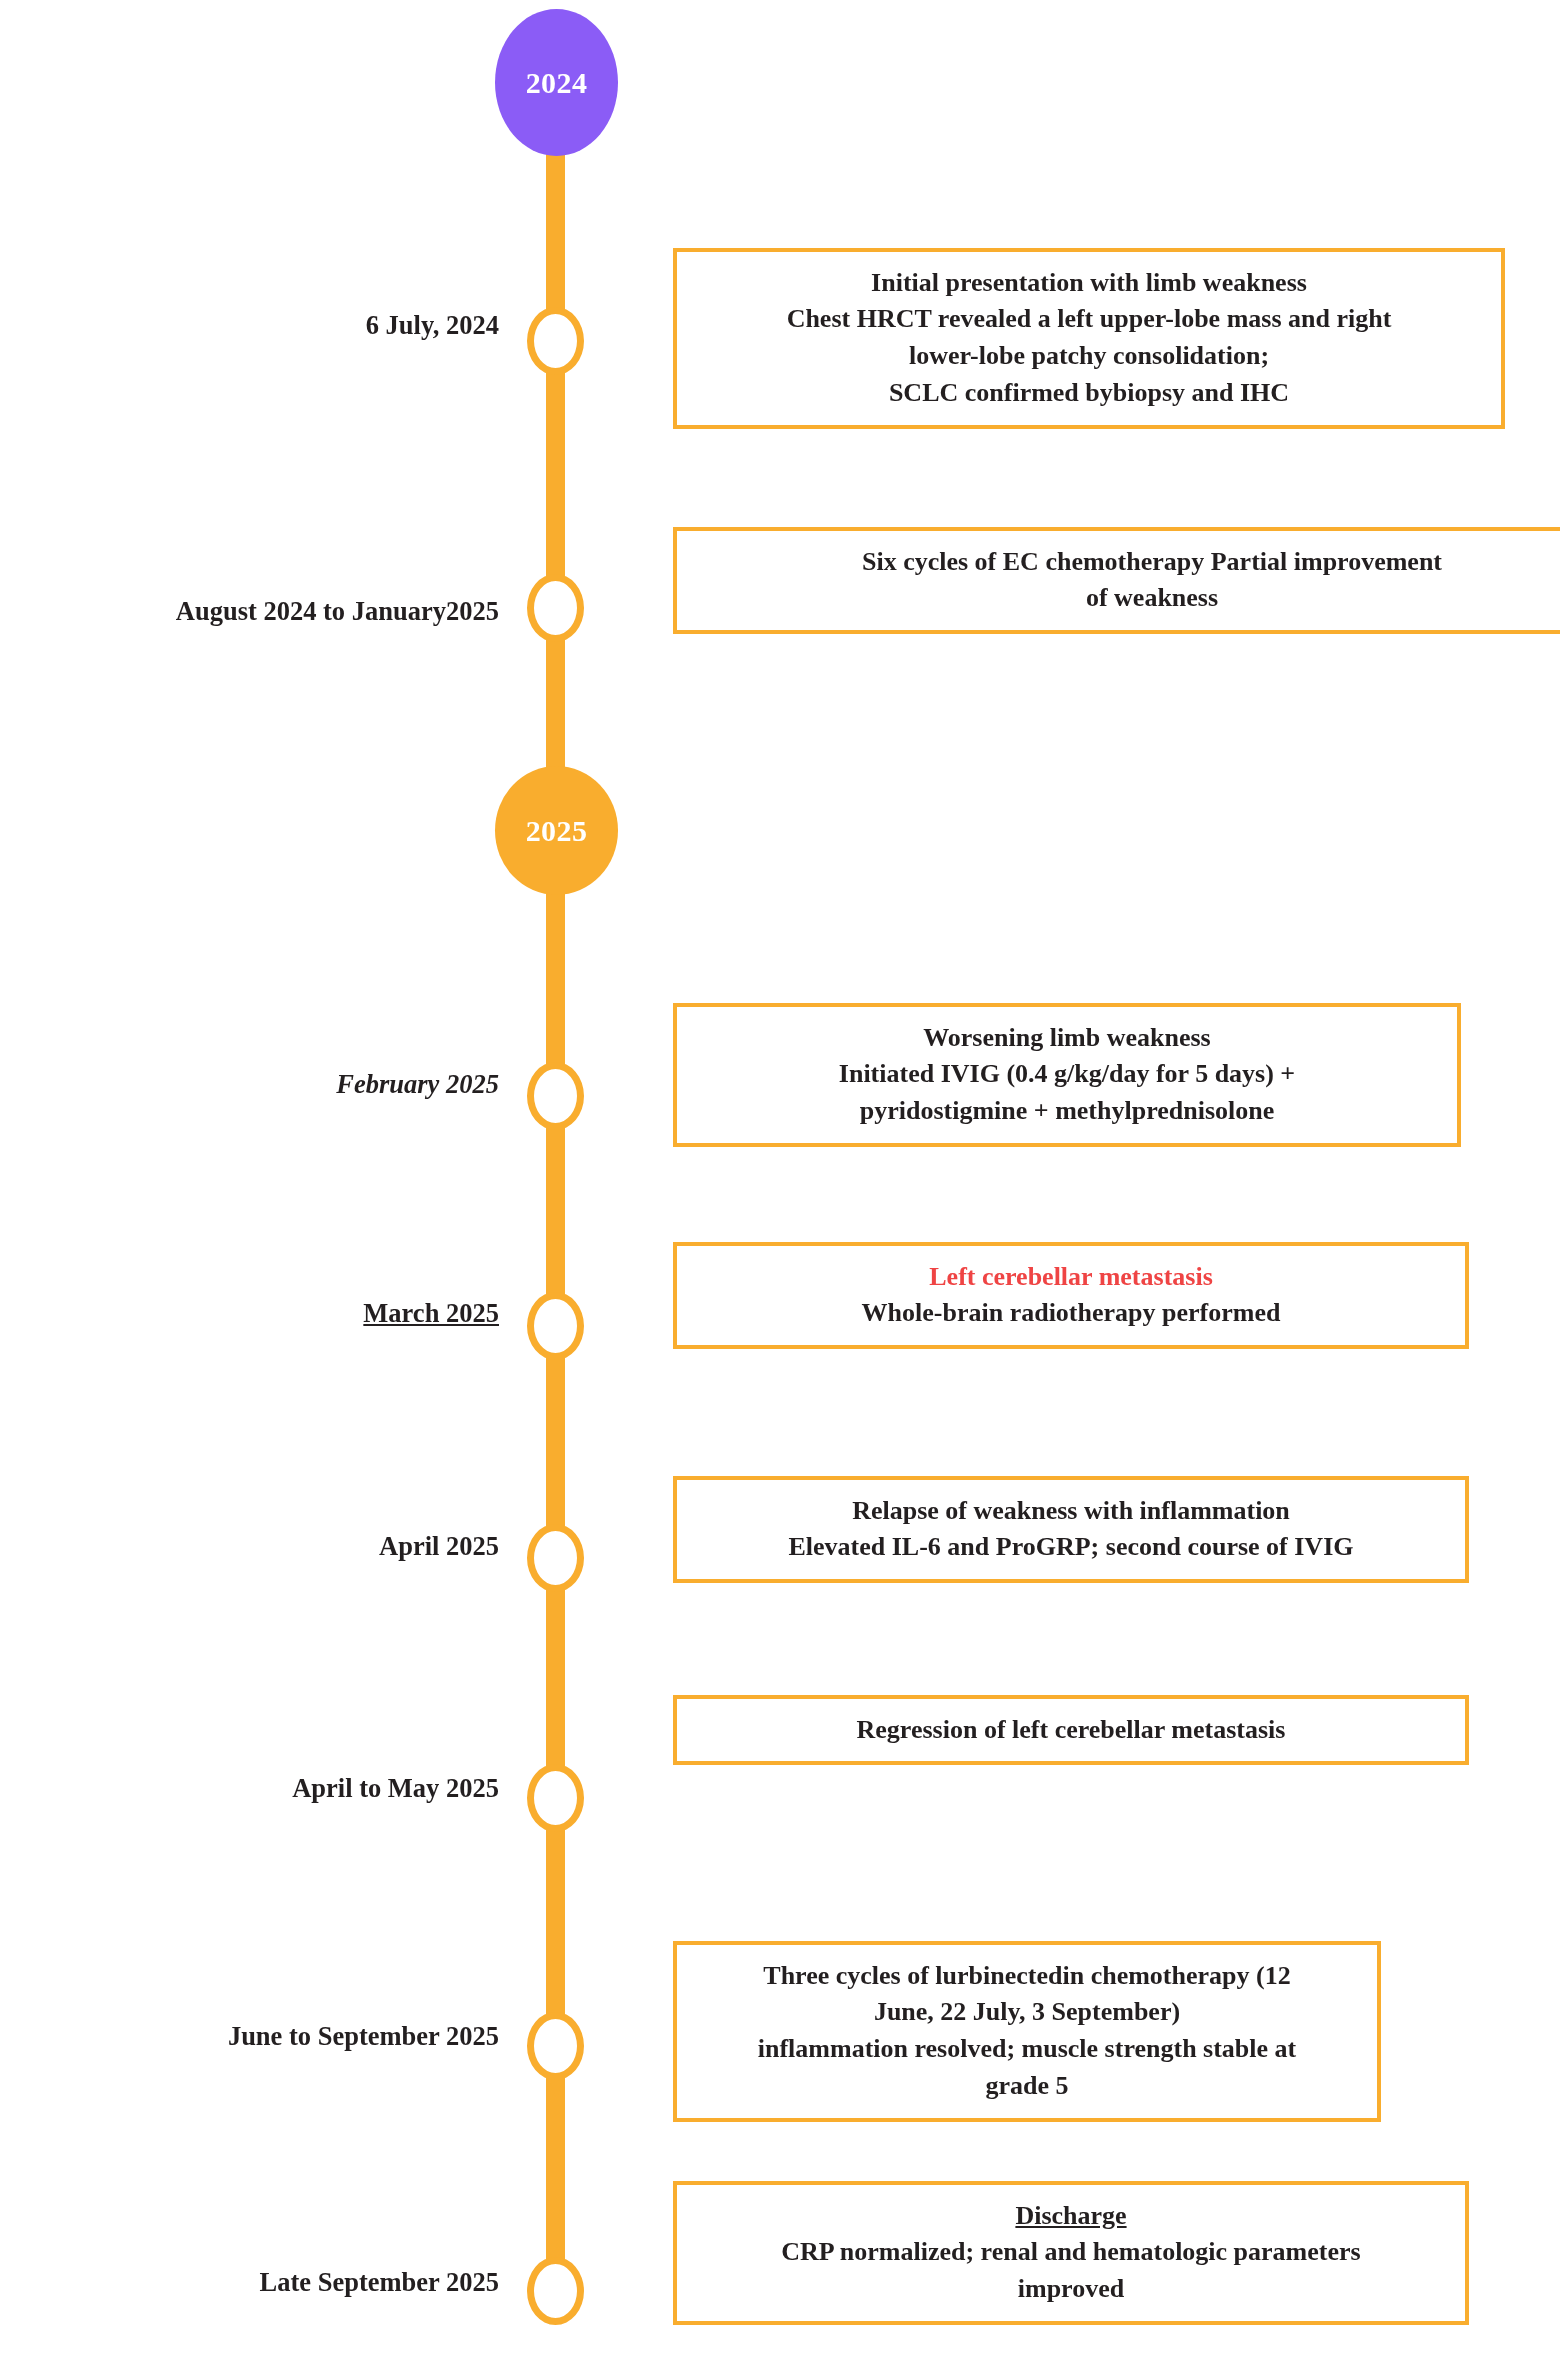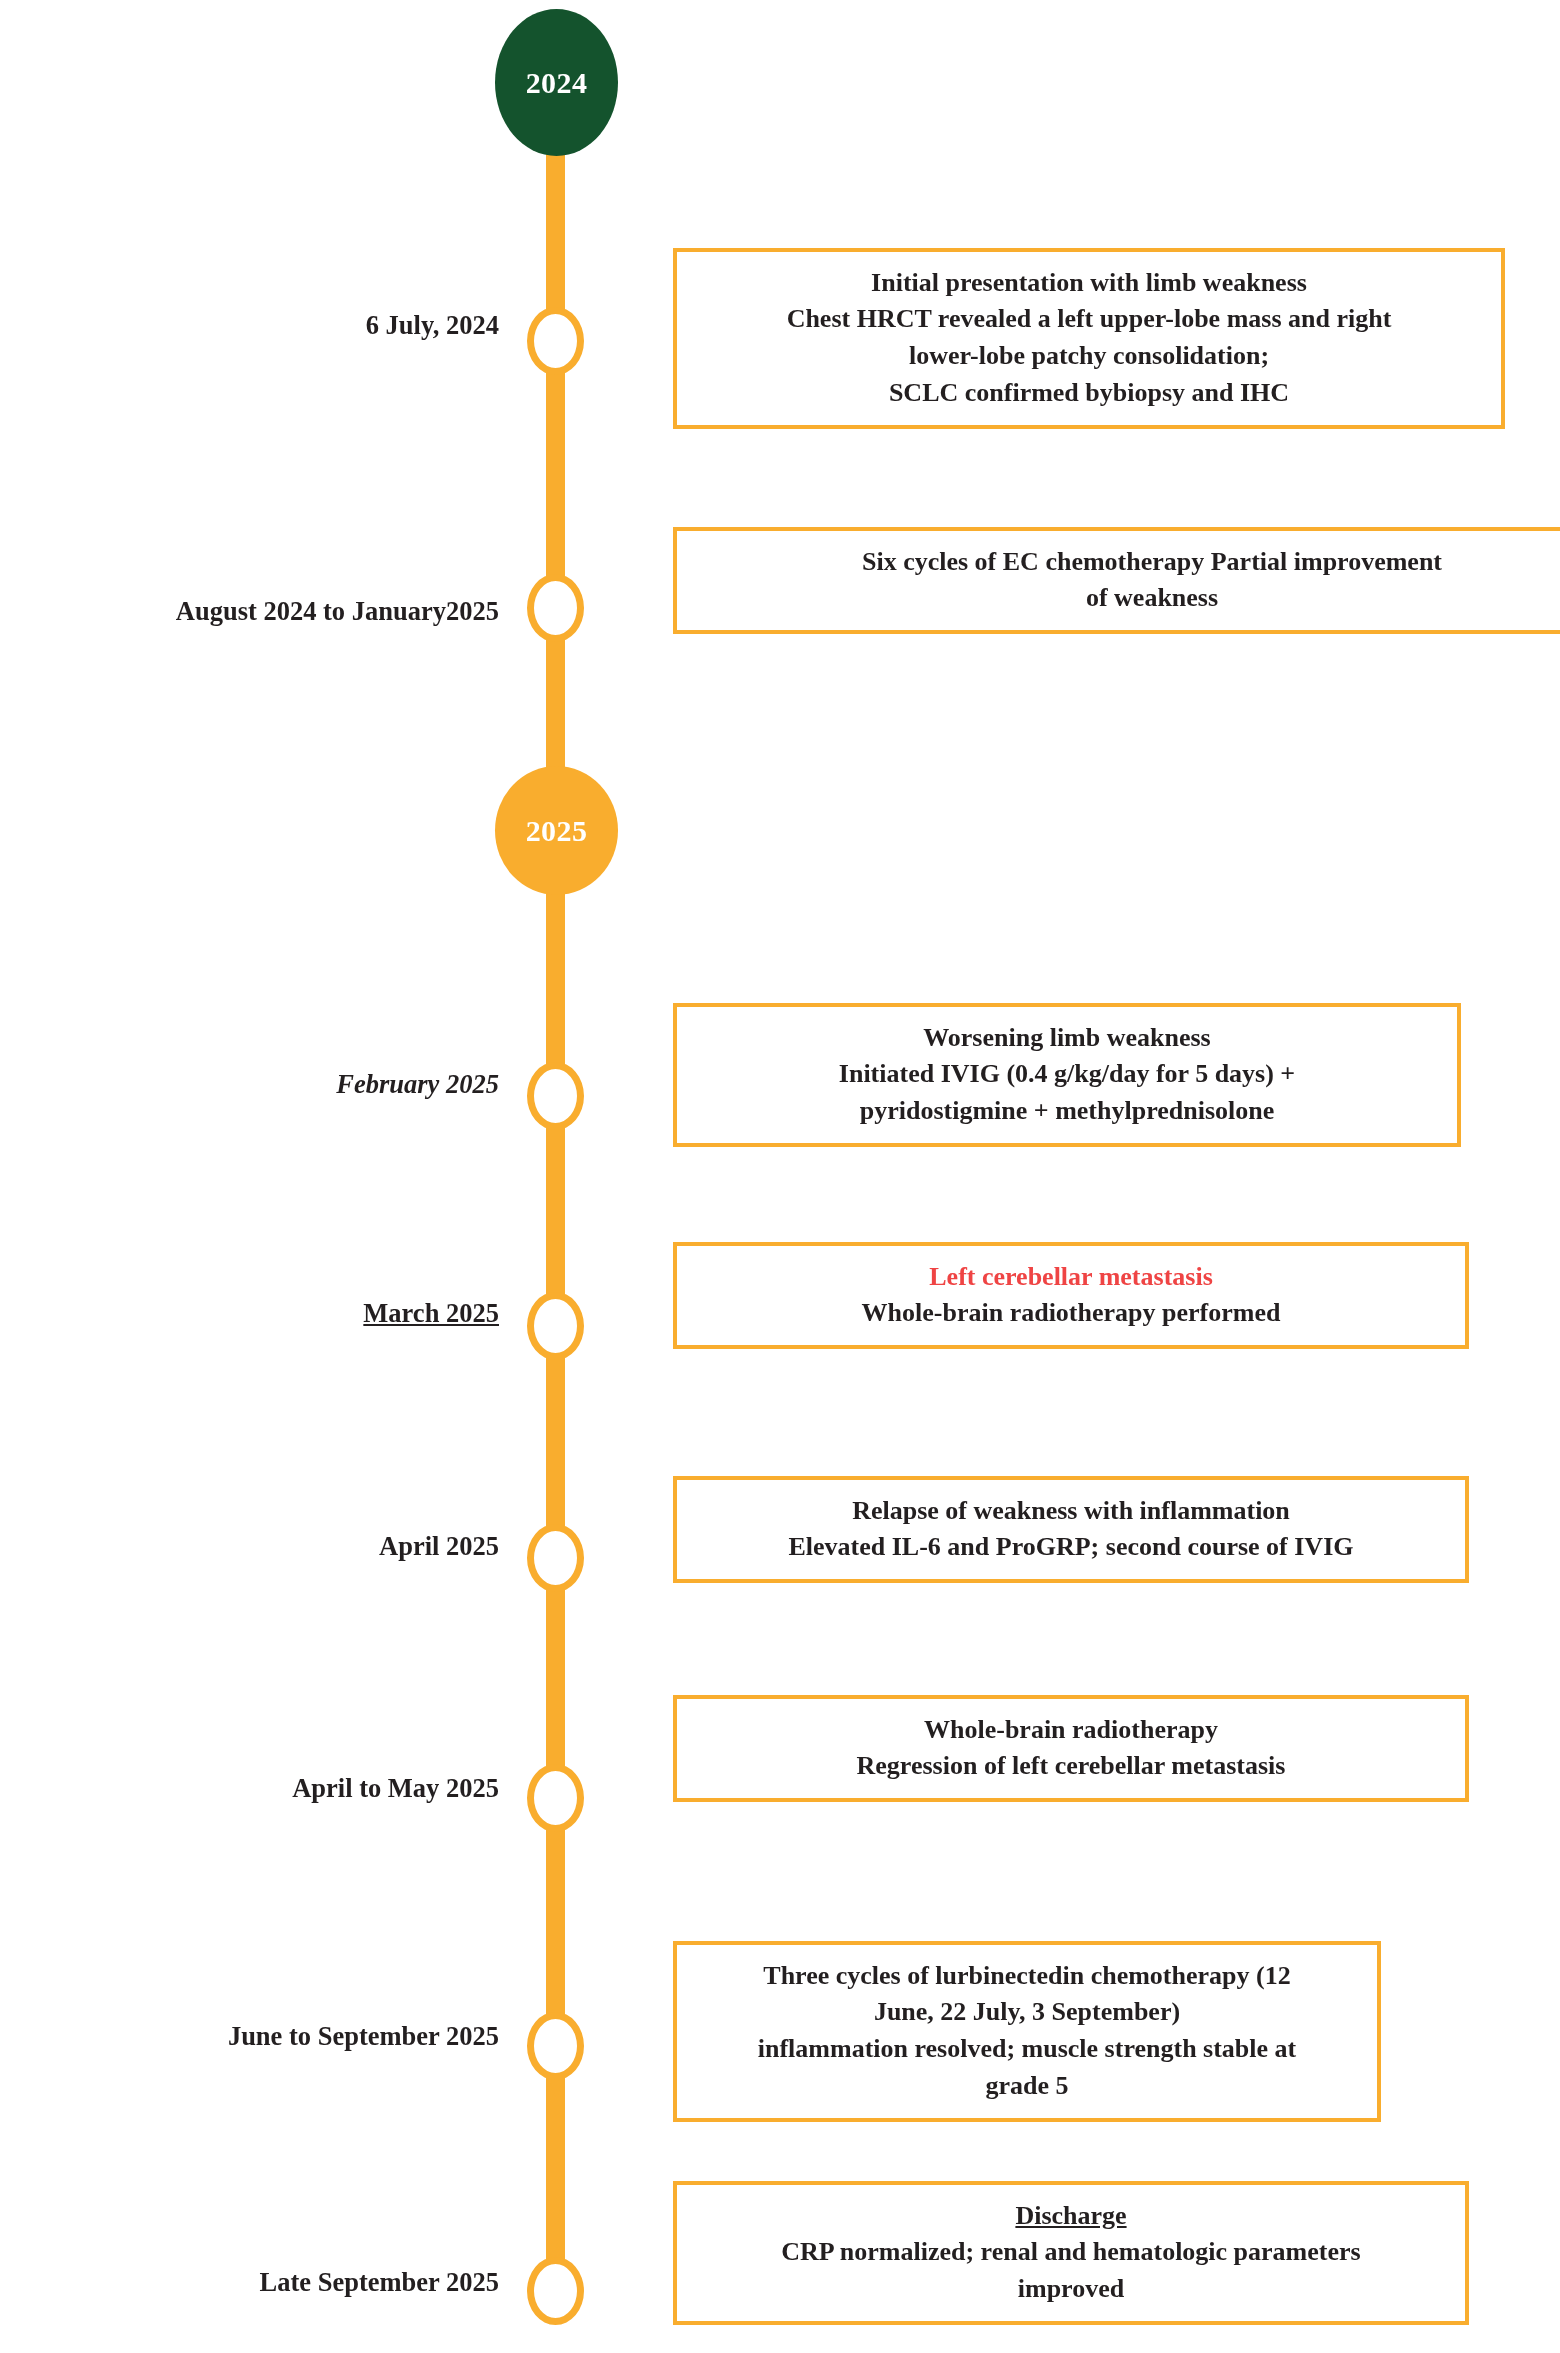--- a/index.html
+++ b/index.html
@@ -130,21 +130,21 @@
   #row-8 .event-node { top: 76px; }
   #row-8 .event-card { top: 0px; width: 796px; }
 </style>
 </head>
 <body style="background: rgb(255, 255, 255);">
 
 <div id="timeline-root">
 
   <div class="spine" id="spine-main" style="background: rgb(249, 173, 46);"></div>
 
-  <div class="year-badge" id="year-badge-2024" style="background: #14532d;">
+  <div class="year-badge" id="year-badge-2024" style="background: #8b5cf6;">
     <span>2024</span>
   </div>
 
   <div class="year-badge" id="year-badge-2025" style="background: rgb(249, 173, 46);">
     <span>2025</span>
   </div>
 
   <div class="event-row" id="row-1">
     <div class="event-date" style="color: rgb(35, 31, 32);">6 July, 2024</div>
     <div class="event-node" style="border-color: rgb(249, 173, 46);"></div>
@@ -190,21 +190,20 @@
     <div class="event-card" style="border-color: rgb(249, 173, 46);">
       <span class="card-line" style="color: rgb(35, 31, 32);">Relapse of weakness with inflammation</span>
       <span class="card-line" style="color: rgb(35, 31, 32);">Elevated IL-6 and ProGRP; second course of IVIG</span>
     </div>
   </div>
 
   <div class="event-row" id="row-6">
     <div class="event-date" style="color: rgb(35, 31, 32);">April to May 2025</div>
     <div class="event-node" style="border-color: rgb(249, 173, 46);"></div>
     <div class="event-card" style="border-color: rgb(249, 173, 46);">
-      <span class="card-line" style="color: rgb(35, 31, 32);">Whole-brain radiotherapy</span>
       <span class="card-line" style="color: rgb(35, 31, 32);">Regression of left cerebellar metastasis</span>
     </div>
   </div>
 
   <div class="event-row" id="row-7">
     <div class="event-date" style="color: rgb(35, 31, 32);">June to September 2025</div>
     <div class="event-node" style="border-color: rgb(249, 173, 46);"></div>
     <div class="event-card" style="border-color: rgb(249, 173, 46);">
       <span class="card-line" style="color: rgb(35, 31, 32);">Three cycles of lurbinectedin chemotherapy (12</span>
       <span class="card-line" style="color: rgb(35, 31, 32);">June, 22 July, 3 September)</span>

